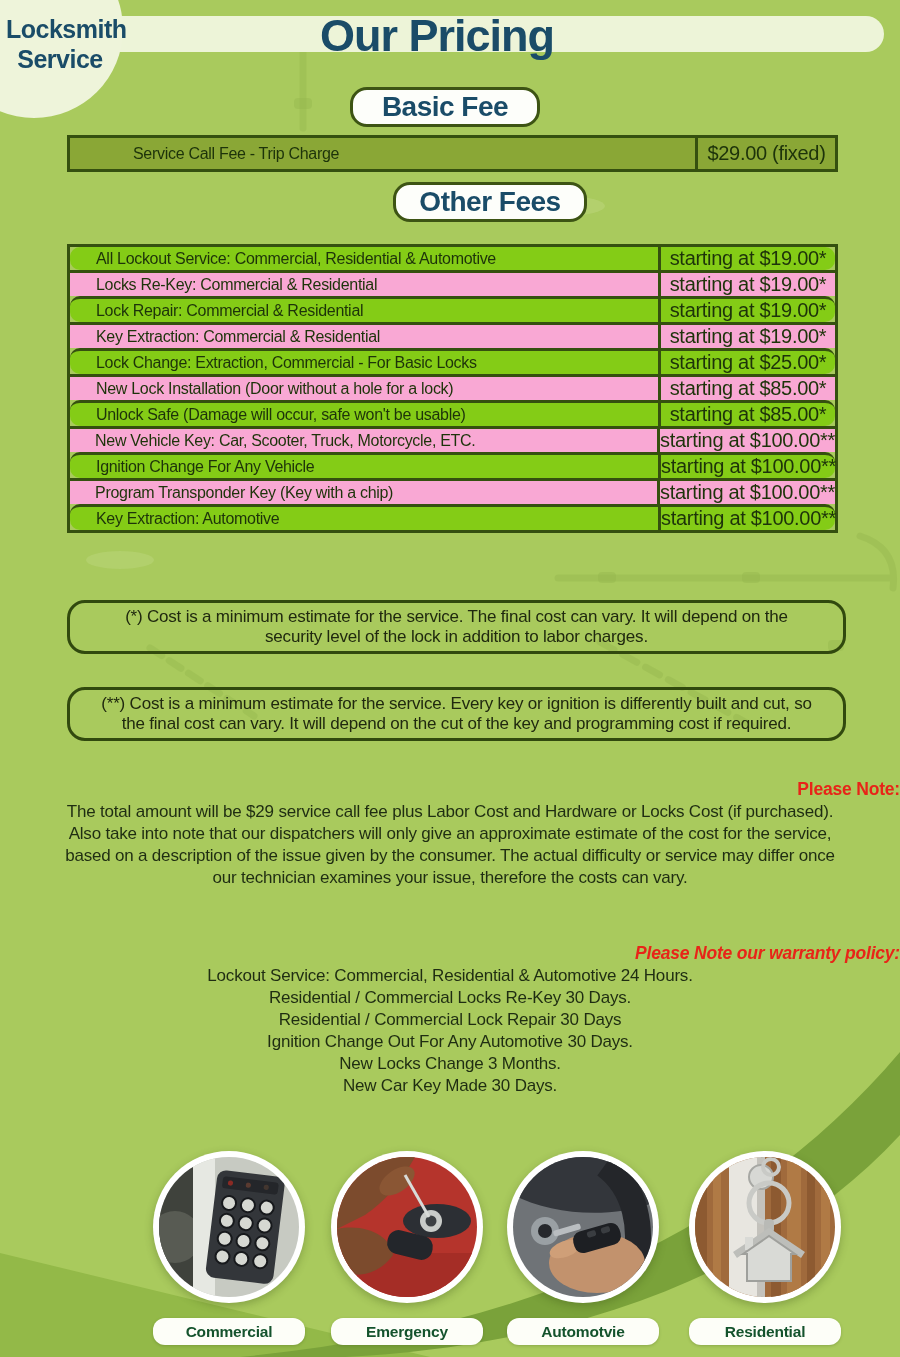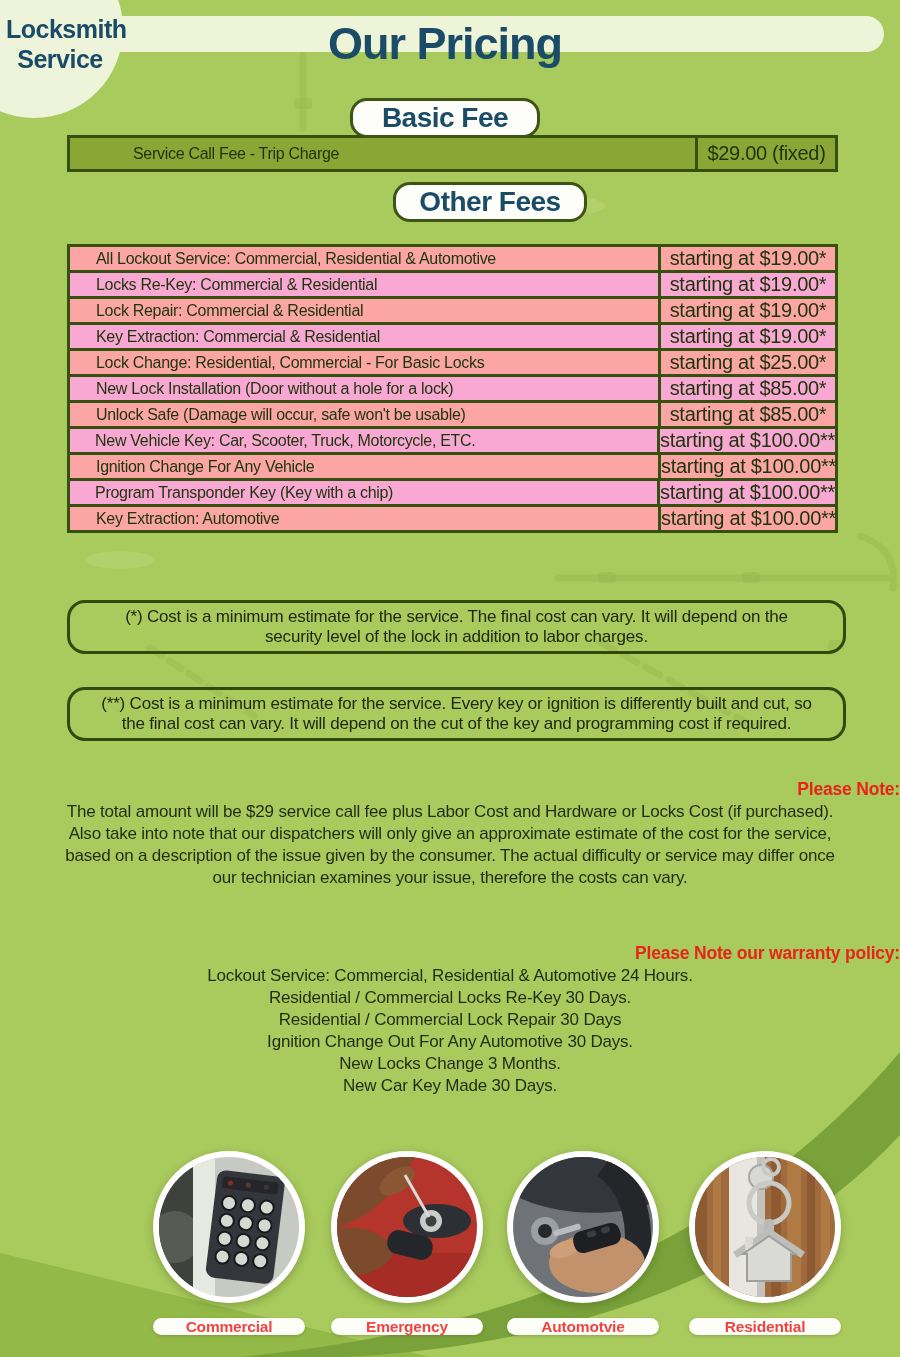--- a/index.html
+++ b/index.html
@@ -20,45 +20,45 @@
   .logo-circle{
     position:absolute;left:-55px;top:-60px;width:178px;height:178px;
     border-radius:50%;background:#eef4da;z-index:2;
   }
   .logo-text{
     position:absolute;left:6px;top:14px;width:108px;z-index:3;
     text-align:center;font-weight:bold;font-size:25px;line-height:30px;
     color:#1a4c68;letter-spacing:-0.5px;
   }
   .title{
-    position:absolute;left:0;top:6px;width:866px;margin:12px;z-index:3;
+    position:absolute;left:0;top:6px;width:866px;margin:4px;z-index:3;
     text-align:center;font-size:45px;font-weight:bold;color:#1a4c68;
     letter-spacing:-1px;
   }
   
   .pill{
     position:absolute;z-index:3;background:#fdfefa;
     border:3px solid #3d5414;border-radius:17px;
     color:#1a4c68;font-weight:bold;font-size:28px;
     display:flex;align-items:center;justify-content:center;
     letter-spacing:-0.5px;
   }
-  .pill-basic{left:350px;top:98px;width:184px;height:34px;}
+  .pill-basic{left:350px;top:87px;width:184px;height:34px;}
   .pill-other{left:348px;top:182px;width:188px;height:34px;margin-left:45px;}
   
   .table{
     position:absolute;left:67px;width:765px;z-index:2;
     border:3px solid #35500f;
   }
   .basic-table{top:135px;}
   .other-table{top:244px;}
   .row{display:flex;align-items:stretch;}
   .row + .row{border-top:3px solid #35500f;}
   .olive{background:#f9a8d4;justify-content:flex-end;}
-  .bright{background:#fca5a5;}
+  .bright{background:#84cc16;border-radius:10px;}
   .basic-row{background:#8aa736;height:31px;padding-left:37px;}
   .other-table .row{height:23px;}
   .cell-service{
     flex:0 0 562px;border-right:3px solid #35500f;
     display:flex;align-items:center;padding-left:26px;
     font-size:16px;color:#1d330a;letter-spacing:-0.3px;white-space:nowrap;overflow:hidden;
   }
   .cell-price{
     flex:1;display:flex;align-items:center;justify-content:center;
     font-size:20px;color:#1d330a;letter-spacing:-0.3px;white-space:nowrap;
@@ -71,43 +71,43 @@
     font-size:17px;line-height:20px;color:#20290f;letter-spacing:-0.2px;
   }
   .note1{top:600px;}
   .note2{top:687px;}
   
   .red-heading{
     position:absolute;left:0;width:900px;z-index:2;text-align:right;
     color:#e82418;font-weight:bold;font-size:17.5px;letter-spacing:-0.2px;
   }
   .h-note{top:779px;}
-  .h-warranty{top:943px;}
+  .h-warranty{top:943px;font-style:italic;}
   .para{
     position:absolute;left:64px;top:801px;width:772px;z-index:2;
     text-align:center;font-size:17px;line-height:22px;color:#1f2d12;letter-spacing:-0.2px;
   }
   .warranty-lines{
     position:absolute;left:64px;top:965px;width:772px;z-index:2;
     text-align:center;font-size:17px;line-height:22px;color:#1f2d12;letter-spacing:-0.2px;
   }
   
   .cat-circle{
     position:absolute;top:1151px;width:140px;height:140px;z-index:4;
     background:#ffffff;border-radius:50%;padding:6px;
     box-shadow:0 3px 9px rgba(50,70,15,.30);
   }
   .cat-img{width:140px;height:140px;border-radius:50%;overflow:hidden;}
   .cat-img svg{display:block;}
   .c1{left:153px;} .c2{left:331px;} .c3{left:507px;} .c4{left:689px;}
   .cat-label{
-    position:absolute;top:1318px;width:152px;height:17px;z-index:4;
+    position:absolute;top:1318px;width:152px;height:27px;z-index:4;
     background:#fdfef8;border-radius:12px;
     display:flex;align-items:center;justify-content:center;
-    font-size:15.5px;color:#ef4444;font-weight:600;letter-spacing:-0.2px;
+    font-size:15.5px;color:#14532d;font-weight:600;letter-spacing:-0.2px;
     box-shadow:0 1px 3px rgba(50,70,15,.25);
   }
   .l1{left:153px;} .l2{left:331px;} .l3{left:507px;} .l4{left:689px;}
 </style>
 </head>
 <body>
 
 <div class="page">
 
   <svg class="traces" width="900" height="1357" viewBox="0 0 900 1357">
@@ -163,21 +163,21 @@
     </div>
     <div class="row bright">
       <div class="cell-service">Lock Repair: Commercial &amp; Residential</div>
       <div class="cell-price">starting at $19.00*</div>
     </div>
     <div class="row olive">
       <div class="cell-service">Key Extraction: Commercial &amp; Residential</div>
       <div class="cell-price">starting at $19.00*</div>
     </div>
     <div class="row bright">
-      <div class="cell-service">Lock Change: Residential, Commercial - For Basic Locks</div>
+      <div class="cell-service">Lock Change: Extraction, Commercial - For Basic Locks</div>
       <div class="cell-price">starting at $25.00*</div>
     </div>
     <div class="row olive">
       <div class="cell-service">New Lock Installation (Door without a hole for a lock)</div>
       <div class="cell-price">starting at $85.00*</div>
     </div>
     <div class="row bright">
       <div class="cell-service">Unlock Safe (Damage will occur, safe won't be usable)</div>
       <div class="cell-price">starting at $85.00*</div>
     </div>

